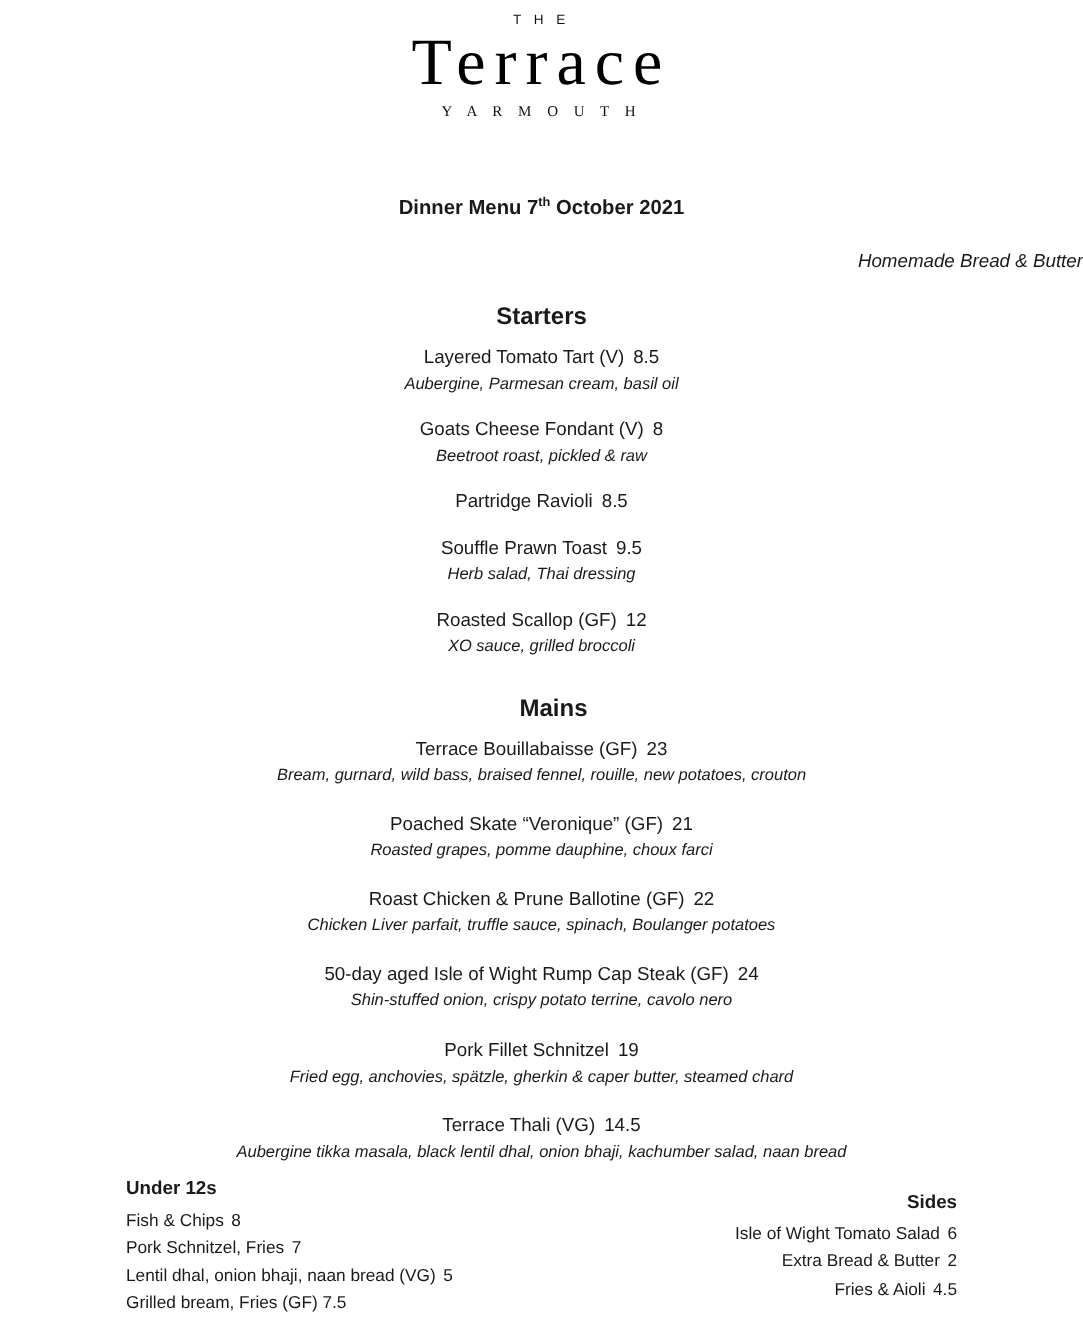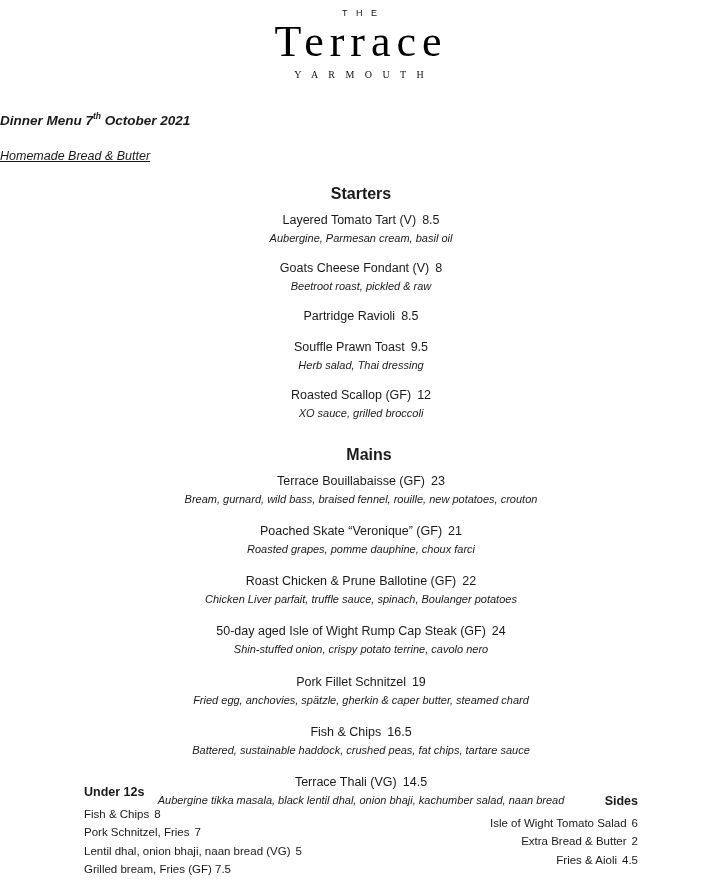--- a/index.html
+++ b/index.html
@@ -45,35 +45,34 @@
   .mast-sub {
     font-family: "Liberation Serif", serif;
     font-size: 10px;
     letter-spacing: 4px;
     color: #111;
     margin-top: 4px;
   }
 
   
   .menu-title {
+    text-align: center;
     font-size: 13.5px;
     font-weight: bold;
-    margin-top: 31px;
-    font-style: italic;
+    margin-top: 49px;
   }
   .menu-title sup {
     font-size: 8.5px;
     vertical-align: super;
   }
   .bread-line {
-    text-align: left;
+    text-align: right;
     font-size: 12.5px;
     font-style: italic;
     margin-top: 21px;
-    text-decoration: underline;
   }
   .section-head {
     text-align: center;
     font-size: 16px;
     font-weight: bold;
     margin-top: 22px;
     margin-bottom: 9px;
   }
   .section-head.mains {
     margin-top: 24px;
@@ -218,26 +217,20 @@
       <div class="dish-desc">Shin-stuffed onion, crispy potato terrine, cavolo nero</div>
     </div>
 
     <div class="dish">
       <div class="dish-name">
         <span>Pork Fillet Schnitzel</span><span class="price">19</span>
       </div>
       <div class="dish-desc">Fried egg, anchovies, spätzle, gherkin &amp; caper butter, steamed chard</div>
     </div>
 
-    <div class="dish">
-      <div class="dish-name">
-        <span>Fish &amp; Chips</span><span class="price">16.5</span>
-      </div>
-      <div class="dish-desc">Battered, sustainable haddock, crushed peas, fat chips, tartare sauce</div>
-    </div>
 
     <div class="dish">
       <div class="dish-name">
         <span>Terrace Thali (VG)</span><span class="price">14.5</span>
       </div>
       <div class="dish-desc">Aubergine tikka masala, black lentil dhal, onion bhaji, kachumber salad, naan bread</div>
     </div>
   </div>
 
   <div class="bottom">

